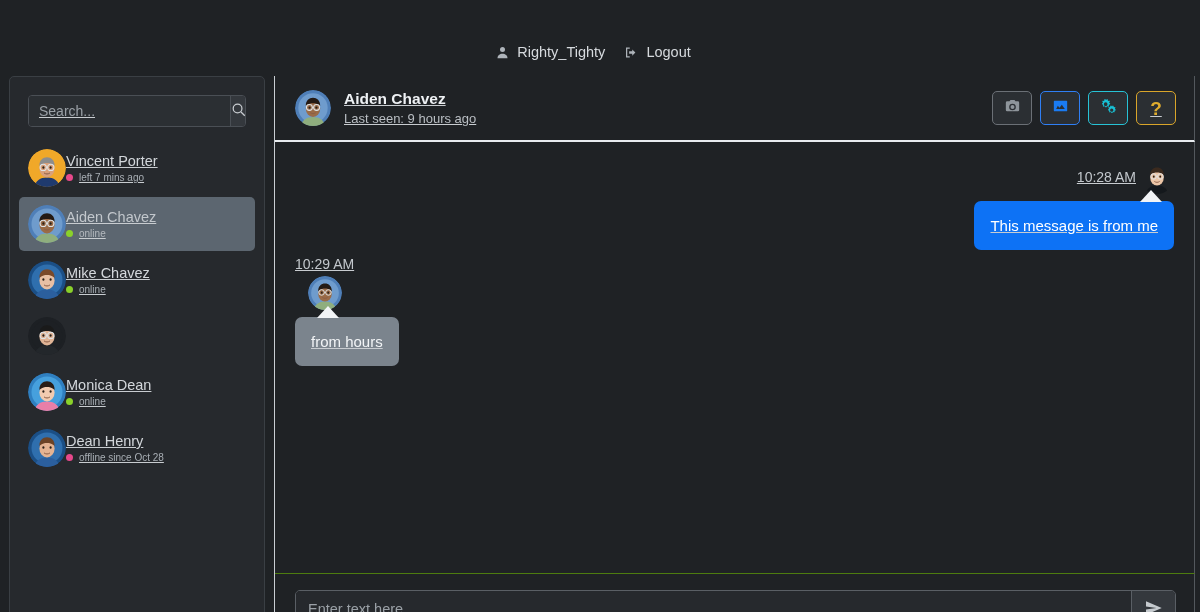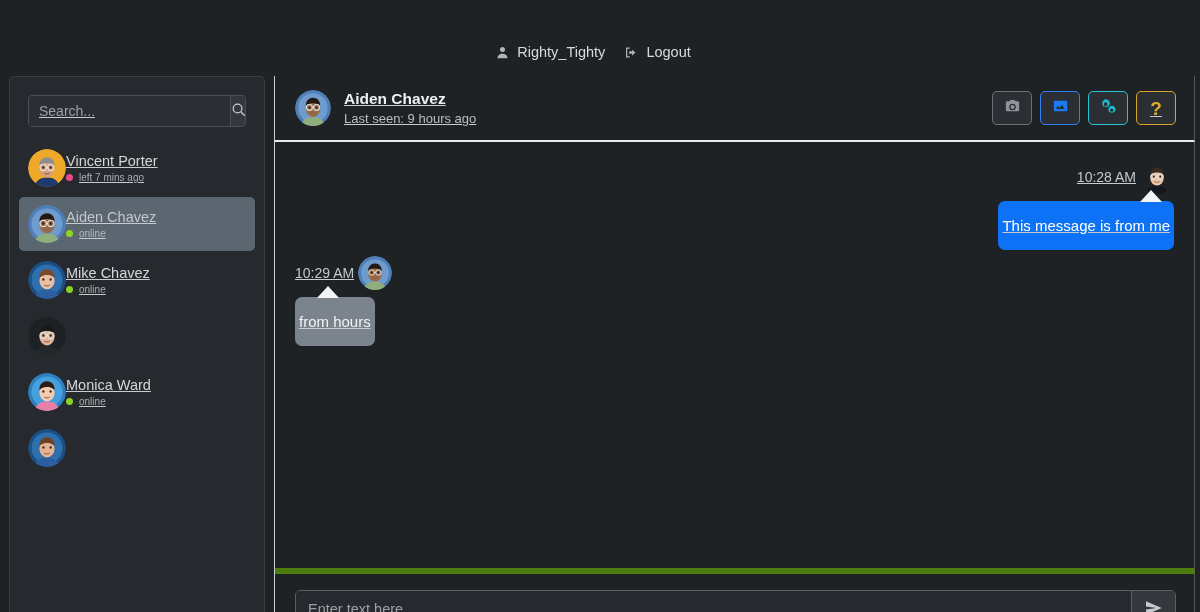--- a/index.html
+++ b/index.html
@@ -153,37 +153,37 @@
   .act-btn.yellow { border: 1px solid #d9a52a; }
   .act-btn.gray svg   { fill: #8e959b; }
   .act-btn.blue svg   { fill: #1a7bf2; }
   .act-btn.cyan svg   { fill: #18c0d4; }
   .act-btn.yellow .qm { color: #e0ad2e; font-size: 19px; font-weight: bold; line-height: 1; }
 
   
   .messages {
     flex: 1;
     position: relative;
-    border-bottom: 6px solid #4d7c0f;
+    border-bottom: 1px solid #4d7c0f;
     border-right: 1px solid #53585d;
     padding: 18px 20px 10px 20px;
     overflow: hidden;
   }
   .msg-row { display: flex; flex-direction: column; margin-bottom: 6px; }
   .msg-row.out { align-items: flex-end; }
   .msg-row.in  { align-items: flex-start; }
 
   .msg-meta { display: flex; align-items: center; gap: 4px; }
-  .msg-row.in .msg-meta { flex-direction: row; }
+  .msg-row.in .msg-meta { flex-direction: column; }
   .msg-time { font-size: 14px; color: #c3c8cd; }
   .msg-meta .avatar { width: 34px; height: 34px; flex-basis: 34px; }
 
   .bubble-wrap { position: relative; margin-top: 7px; }
   .bubble {
-    padding: 16px 4px;
+    padding: 16px 16px;
     border-radius: 7px;
     font-size: 15px;
     max-width: 420px;
     text-align: right;
   }
   .bubble.out { background: #0d72f5; color: #ffffff; }
   .bubble.in  { background: #7b848d; color: #f2f4f6; }
 
   .tail { position: absolute; top: -11px; width: 0; height: 0; }
   .tail.out {
@@ -374,41 +374,48 @@
     <path d="M7 38c0-6.2 5.4-9.4 12-9.4S31 31.8 31 38z" fill="#e87fa8"></path>
     <ellipse cx="19" cy="19.5" rx="7.6" ry="9" fill="#f2cbb0"></ellipse>
     <path d="M11.4 16.5c0-5.2 3.4-8.2 7.6-8.2s7.6 3 7.6 8.2c0 1.2-1.3-2.6-7.6-2.6s-7.6 3.8-7.6 2.6z" fill="#2a1d16"></path>
     <ellipse cx="15.4" cy="18.6" rx="1.05" ry="1.25" fill="#2a2018"></ellipse>
     <ellipse cx="22.6" cy="18.6" rx="1.05" ry="1.25" fill="#2a2018"></ellipse>
     <path d="M16.4 24.2c1.6 1.1 3.6 1.1 5.2 0" stroke="#8a5c45" stroke-width="1" fill="none" stroke-linecap="round"></path>
 
   </svg>
           </div>
      <div class="contact-info">
-       <div class="contact-name">Monica Ward</div>
+       <div class="contact-name">Monica Dean</div>
        <div class="contact-status">
          <span class="dot" style="background:#8ad12a"></span>
          <span>online</span>
        </div>
      </div>
         </div>
         <div class="contact">
           <div class="avatar">
             <svg viewBox="0 0 38 38">
     <circle cx="19" cy="19" r="19" fill="#1b4f86"></circle>
               <circle cx="19" cy="19" r="15.5" fill="#2f6fae"></circle>
     <path d="M7 38c0-6.2 5.4-9.4 12-9.4S31 31.8 31 38z" fill="#2b5f9e"></path>
     <ellipse cx="19" cy="19.5" rx="7.6" ry="9" fill="#e3b392"></ellipse>
     <path d="M11.4 16.5c0-5.2 3.4-8.2 7.6-8.2s7.6 3 7.6 8.2c0 1.2-1.3-2.6-7.6-2.6s-7.6 3.8-7.6 2.6z" fill="#6b4326"></path>
     <ellipse cx="15.4" cy="18.6" rx="1.05" ry="1.25" fill="#2a2018"></ellipse>
     <ellipse cx="22.6" cy="18.6" rx="1.05" ry="1.25" fill="#2a2018"></ellipse>
     <path d="M16.4 24.2c1.6 1.1 3.6 1.1 5.2 0" stroke="#8a5c45" stroke-width="1" fill="none" stroke-linecap="round"></path>
 
   </svg>
           </div>
+     <div class="contact-info">
+       <div class="contact-name">Dean Henry</div>
+       <div class="contact-status">
+         <span class="dot" style="background:#e8488b"></span>
+         <span>offline since Oct 28</span>
+       </div>
+     </div>
         </div>
       </div>
   </div>
 
   <div class="chat">
 
     <div class="chat-header">
       <div class="chat-peer">
         <div class="avatar" id="peer-avatar">
             <svg viewBox="0 0 38 38">

